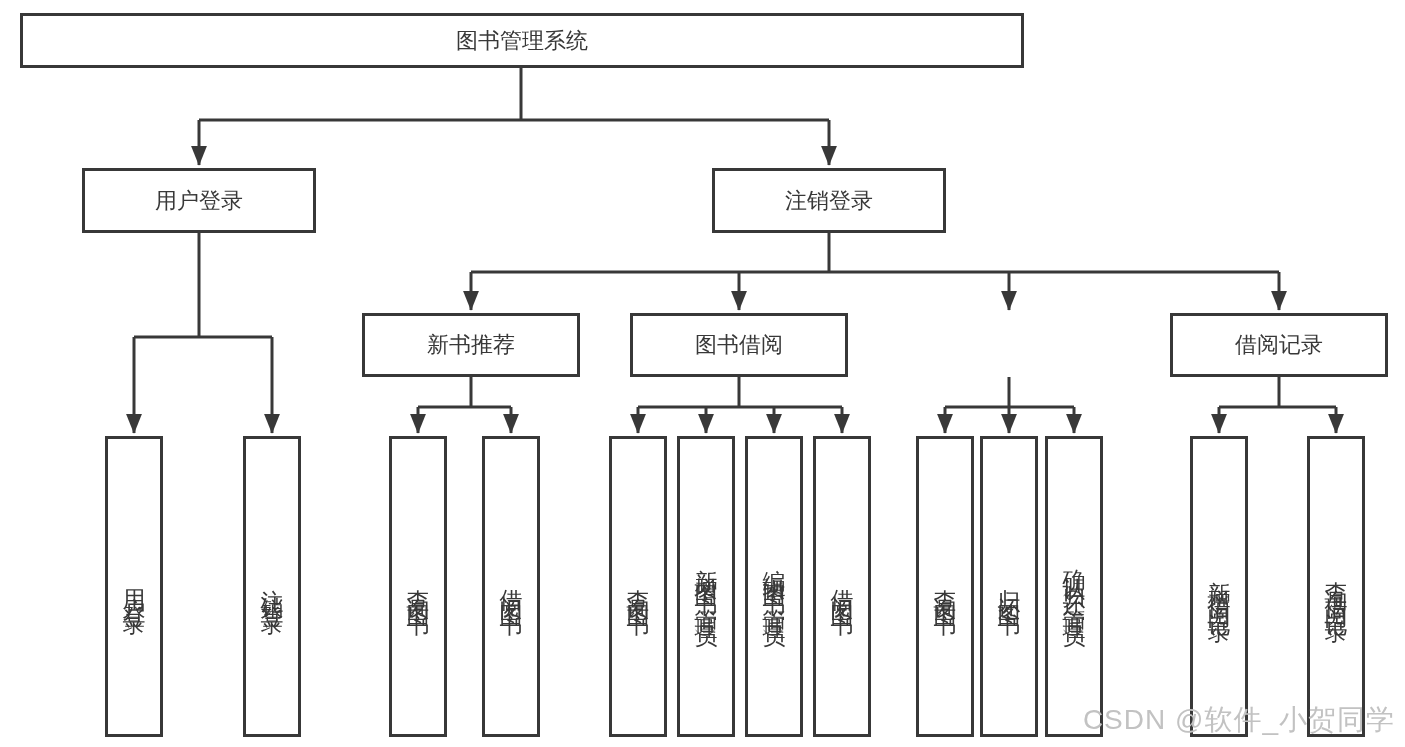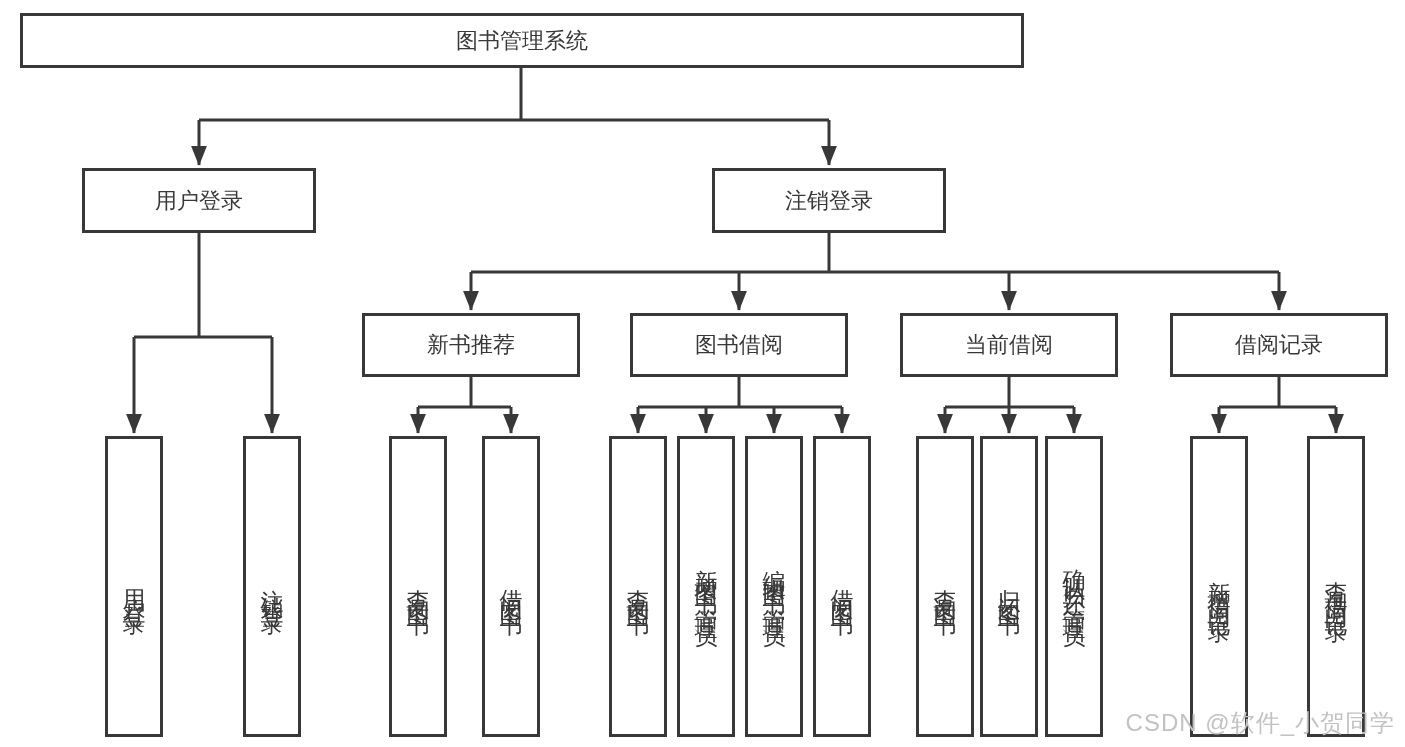--- a/index.html
+++ b/index.html
@@ -53,21 +53,21 @@
     text-orientation: mixed;
     font-size: 23px;
     line-height: 1;
     letter-spacing: 8px;
     white-space: nowrap;
   }
   .watermark {
     position: absolute;
     right: 10px;
     bottom: 8px;
-    font-size: 24px;
+    font-size: 28px;
     color: #c2c2c2;
     letter-spacing: 1px;
   }
 </style>
 </head>
 <body>
 
 <div class="stage">
 
   <svg class="connectors" viewBox="0 0 1405 747" xmlns="http://www.w3.org/2000/svg" aria-hidden="true">
@@ -112,21 +112,20 @@
     <line x1="1336" y1="407" x2="1336" y2="433" stroke="#383838" stroke-width="3" marker-end="url(#arrow)"></line>
   </svg>
 
   <div class="node root">图书管理系统</div>
 
   <div class="node mid" style="left:82px">用户登录</div>
   <div class="node mid" style="left:712px">注销登录</div>
 
   <div class="node sec" style="left:362px">新书推荐</div>
   <div class="node sec" style="left:630px">图书借阅</div>
-  <div class="node sec" style="left:900px">当前借阅</div>
   <div class="node sec" style="left:1170px">借阅记录</div>
 
   <div class="node leaf" style="left:105px">
     <span class="vtext">用户登录</span>
   </div>
   <div class="node leaf" style="left:243px">
     <span class="vtext">注销登录</span>
   </div>
 
   <div class="node leaf" style="left:389px">

